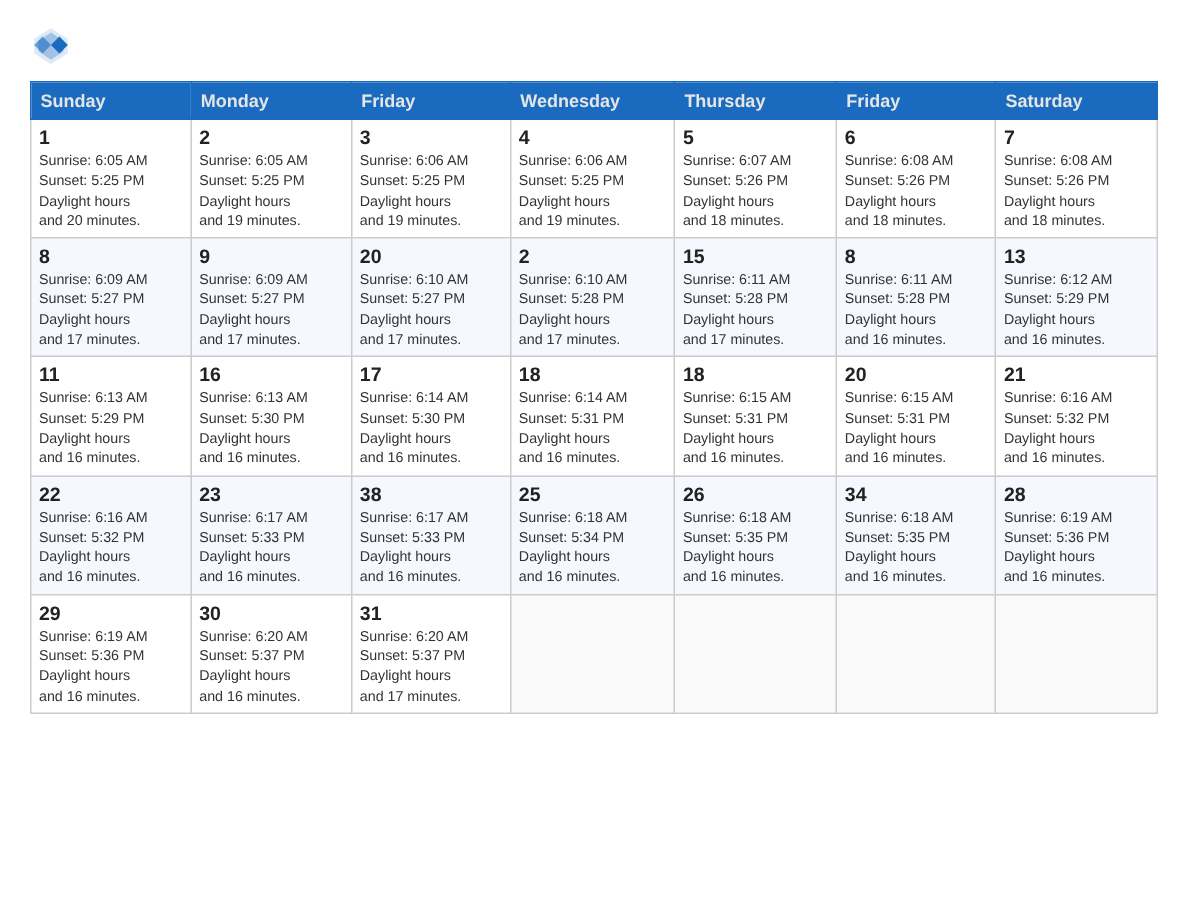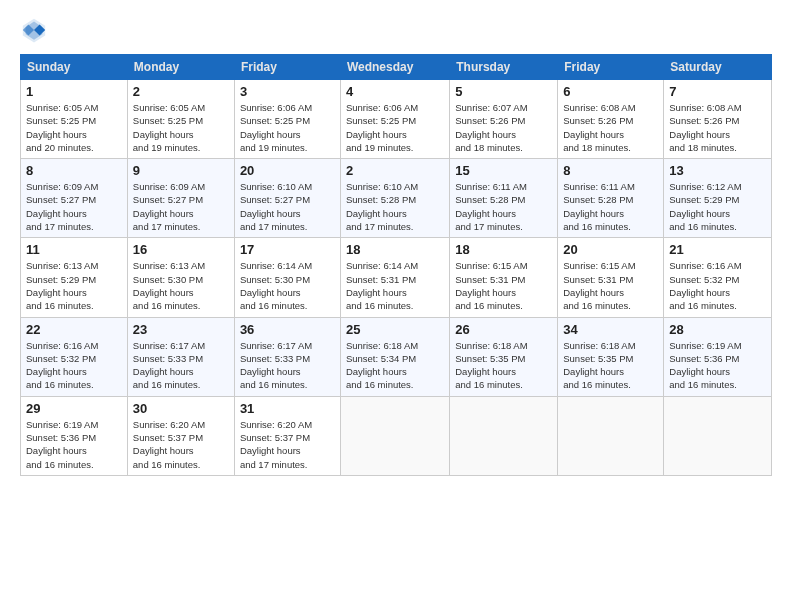--- a/index.html
+++ b/index.html
@@ -173,21 +173,21 @@
           <td><span class="day-number">20</span>
 <span class="day-info">Sunrise: 6:15 AM<br>Sunset: 5:31 PM<br>Daylight hours<br>and 16 minutes.</span></td>
           <td><span class="day-number">21</span>
 <span class="day-info">Sunrise: 6:16 AM<br>Sunset: 5:32 PM<br>Daylight hours<br>and 16 minutes.</span></td>
         </tr>
         <tr>
           <td><span class="day-number">22</span>
 <span class="day-info">Sunrise: 6:16 AM<br>Sunset: 5:32 PM<br>Daylight hours<br>and 16 minutes.</span></td>
           <td><span class="day-number">23</span>
 <span class="day-info">Sunrise: 6:17 AM<br>Sunset: 5:33 PM<br>Daylight hours<br>and 16 minutes.</span></td>
-          <td><span class="day-number">36</span>
+          <td><span class="day-number">38</span>
 <span class="day-info">Sunrise: 6:17 AM<br>Sunset: 5:33 PM<br>Daylight hours<br>and 16 minutes.</span></td>
           <td><span class="day-number">25</span>
 <span class="day-info">Sunrise: 6:18 AM<br>Sunset: 5:34 PM<br>Daylight hours<br>and 16 minutes.</span></td>
           <td><span class="day-number">26</span>
 <span class="day-info">Sunrise: 6:18 AM<br>Sunset: 5:35 PM<br>Daylight hours<br>and 16 minutes.</span></td>
           <td><span class="day-number">34</span>
 <span class="day-info">Sunrise: 6:18 AM<br>Sunset: 5:35 PM<br>Daylight hours<br>and 16 minutes.</span></td>
           <td><span class="day-number">28</span>
 <span class="day-info">Sunrise: 6:19 AM<br>Sunset: 5:36 PM<br>Daylight hours<br>and 16 minutes.</span></td>
         </tr>

